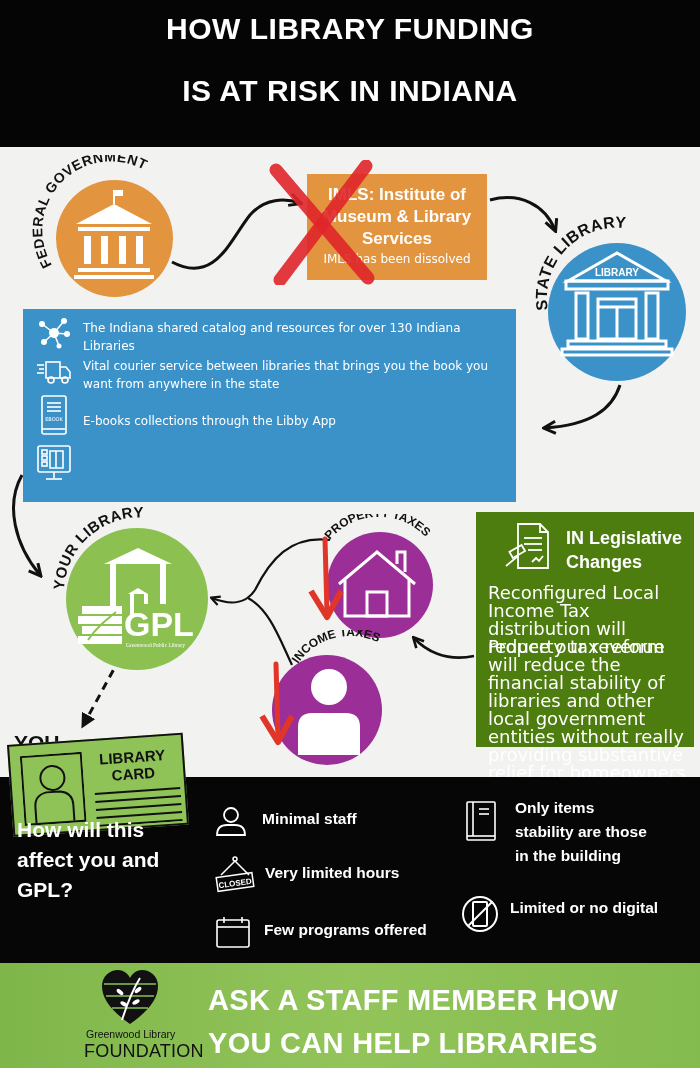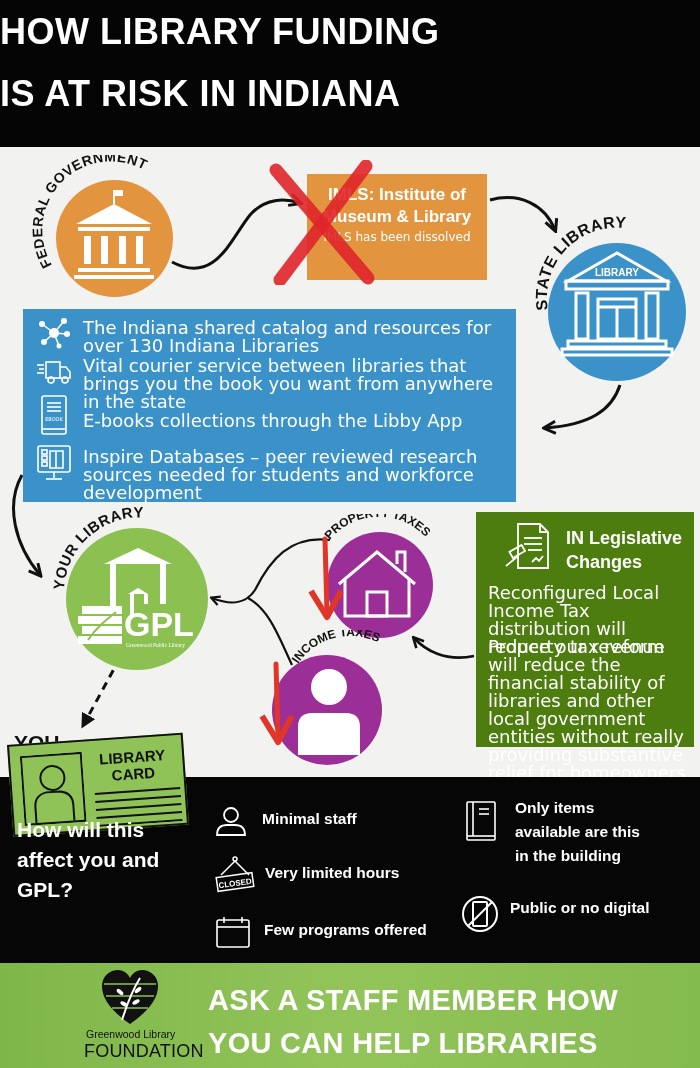--- a/index.html
+++ b/index.html
@@ -1,27 +1,27 @@
 <!DOCTYPE html>
 <html><head>
 <meta charset="utf-8">
 <style>
   *{box-sizing:border-box;margin:0;padding:0}
   html,body{width:700px;height:1068px;overflow:hidden;background:#000}
   body{font-family:"DejaVu Sans","Liberation Sans",sans-serif;position:relative}
   .abs{position:absolute}
   .header{left:0;top:0;width:700px;height:147px;background:#050505}
-  .title{left:0;width:700px;color:#fff;font-family:"Liberation Sans",sans-serif;font-weight:bold;font-size:36px;letter-spacing:0.5px;line-height:1}
+  .title{left:0;width:700px;text-align:center;color:#fff;font-family:"Liberation Sans",sans-serif;font-weight:bold;font-size:30px;letter-spacing:0.5px;line-height:1}
   .poster{left:0;top:147px;width:700px;height:630px;background:#f2f2f1}
   .circle{border-radius:50%}
   .imls{left:307px;top:174px;width:180px;height:106px;background:#e2943f;color:#fff;text-align:center;padding-top:10px}
   .imls .h{font-family:"Liberation Sans",sans-serif;font-weight:bold;font-size:17px;line-height:22px}
   .imls .s{font-size:12px;line-height:16px;margin-top:1px}
   .bluebox{left:23px;top:309px;width:493px;height:193px;background:#3b92c9;color:#fff}
-  .bluebox .row{position:absolute;left:60px;font-size:18px;line-height:18px;width:425px}
+  .bluebox .row{position:absolute;left:60px;font-size:12px;line-height:18px;width:425px}
   .bluebox .ic{position:absolute;left:13px;width:36px;height:36px}
   .purple{left:476px;top:512px;width:218px;height:235px;background:#4d7c0f;color:#fff}
   .purple .h{position:absolute;left:90px;top:14px;font-family:"Liberation Sans",sans-serif;font-weight:bold;font-size:18px;line-height:24px}
   .purple .p{position:absolute;left:12px;width:205px;font-size:18px;line-height:18px}
   .dark{left:0;top:777px;width:700px;height:186px;background:#060606}
   .effect{color:#fff;font-family:"Liberation Sans",sans-serif;font-weight:bold;font-size:15.5px;line-height:24px}
   .q{left:17px;top:815px;color:#fff;font-family:"Liberation Sans",sans-serif;font-weight:bold;font-size:21px;line-height:30px}
   .footer{left:0;top:963px;width:700px;height:105px;background:linear-gradient(90deg,#7fb64a 0%,#92c45a 50%,#84bb4e 100%)}
   .cta{left:208px;color:#fff;font-family:"Liberation Sans",sans-serif;font-weight:bold;font-size:29px;letter-spacing:0.3px;line-height:1}
   .you{left:14px;top:731px;font-family:"Liberation Sans",sans-serif;font-weight:bold;font-size:21px;color:#111}
@@ -83,20 +83,21 @@
 <svg class="abs" style="left:30px;top:155px" width="170" height="170" viewBox="0 0 170 170">
   <defs>
       <path id="arcFed" d="M22 110 A66 66 0 0 1 140 40"></path>
     </defs>
   <text font-family="Liberation Sans, sans-serif" font-weight="bold" font-size="14" fill="#111" letter-spacing="0.5"><textPath href="#arcFed">FEDERAL GOVERNMENT</textPath></text>
 </svg>
 
 <div class="abs imls">
   <div class="h">IMLS: Institute of</div>
   <div class="h">Museum &amp; Library</div>
+  <div class="h">Services</div>
   <div class="s">IMLS has been dissolved</div>
 </div>
 <svg class="abs" style="left:268px;top:160px" width="110" height="125" viewBox="0 0 110 125">
   <path d="M8 10 L100 118" stroke="#e0262a" stroke-width="13" stroke-linecap="round" opacity="0.9"></path>
   <path d="M98 6 L12 120" stroke="#e0262a" stroke-width="13" stroke-linecap="round" opacity="0.9"></path>
 </svg>
 
 <div class="abs circle" style="left:548px;top:243px;width:138px;height:138px;background:#3b92c9">
   <svg width="138" height="138" viewBox="0 0 138 138">
     <path d="M20 38 L69 10 L118 38 Z" fill="none" stroke="#fff" stroke-width="3"></path>
@@ -165,21 +166,20 @@
     <g fill="none" stroke="#fff" stroke-width="1.6">
         <rect x="2" y="3" width="32" height="26" rx="2"></rect>
         <rect x="6" y="7" width="5" height="4"></rect>
         <rect x="6" y="13" width="5" height="4"></rect>
         <rect x="6" y="19" width="5" height="4"></rect>
         <path d="M14 8 H20 V25 H14 Z M20 8 H27 V25 H20"></path>
         <line x1="18" y1="29" x2="18" y2="35"></line>
         <line x1="10" y1="36" x2="26" y2="36"></line>
       </g>
   </svg>
-  <div class="row" style="top:139px">Inspire Databases – peer reviewed research sources needed for students and workforce development</div>
 </div>
 
 <div class="abs circle" style="left:66px;top:528px;width:142px;height:142px;background:#8cc152">
   <svg width="142" height="142" viewBox="0 0 142 142">
     <path d="M38 36 L72 20 L106 36 Z" fill="#fff"></path>
     <rect x="44" y="36" width="6" height="46" fill="#fff"></rect>
       <rect x="94" y="36" width="6" height="40" fill="#fff"></rect>
     <path d="M62 66 L72 60 L82 66 Z" fill="#fff"></path>
       <rect x="64" y="66" width="4" height="22" fill="#fff"></rect>
       <rect x="78" y="66" width="4" height="10" fill="#fff"></rect>
@@ -316,33 +316,33 @@
   <g fill="none" stroke="#fff" stroke-width="1.6">
       <rect x="2" y="2" width="28" height="38" rx="1"></rect>
       <line x1="8" y1="2" x2="8" y2="36"></line>
       <line x1="2" y1="36" x2="30" y2="36"></line>
       <line x1="14" y1="9" x2="24" y2="9"></line>
       <line x1="14" y1="14" x2="24" y2="14"></line>
     </g>
 </svg>
 <div class="abs effect" style="left:515px;top:796px">
   <div>Only items</div>
-  <div>available are this</div>
+  <div>stability are those</div>
   <div>in the building</div>
 </div>
 
 <svg class="abs" style="left:460px;top:894px" width="40" height="40" viewBox="0 0 40 40">
   <g fill="none" stroke="#fff" stroke-width="2">
       <circle cx="20" cy="20" r="17"></circle>
       <rect x="13" y="8" width="14" height="24" rx="1"></rect>
       <line x1="8" y1="32" x2="32" y2="8"></line>
     </g>
 </svg>
 <div class="abs effect" style="left:510px;top:896px">
-  <div>Public or no digital</div>
+  <div>Limited or no digital</div>
 </div>
 
 <div class="abs footer"></div>
 <svg class="abs" style="left:100px;top:970px" width="60" height="56" viewBox="0 0 60 56">
   <path d="M30 54 C10 40 2 28 2 16 C2 6 10 0 18 0 C24 0 28 4 30 8 C32 4 36 0 42 0 C50 0 58 6 58 16 C58 28 50 40 30 54 Z" fill="#111"></path>
   <g stroke="#8cc152" stroke-width="1.5">
       <line x1="4" y1="14" x2="56" y2="14"></line>
       <line x1="6" y1="26" x2="54" y2="26"></line>
       <line x1="12" y1="38" x2="48" y2="38"></line>
     </g>

